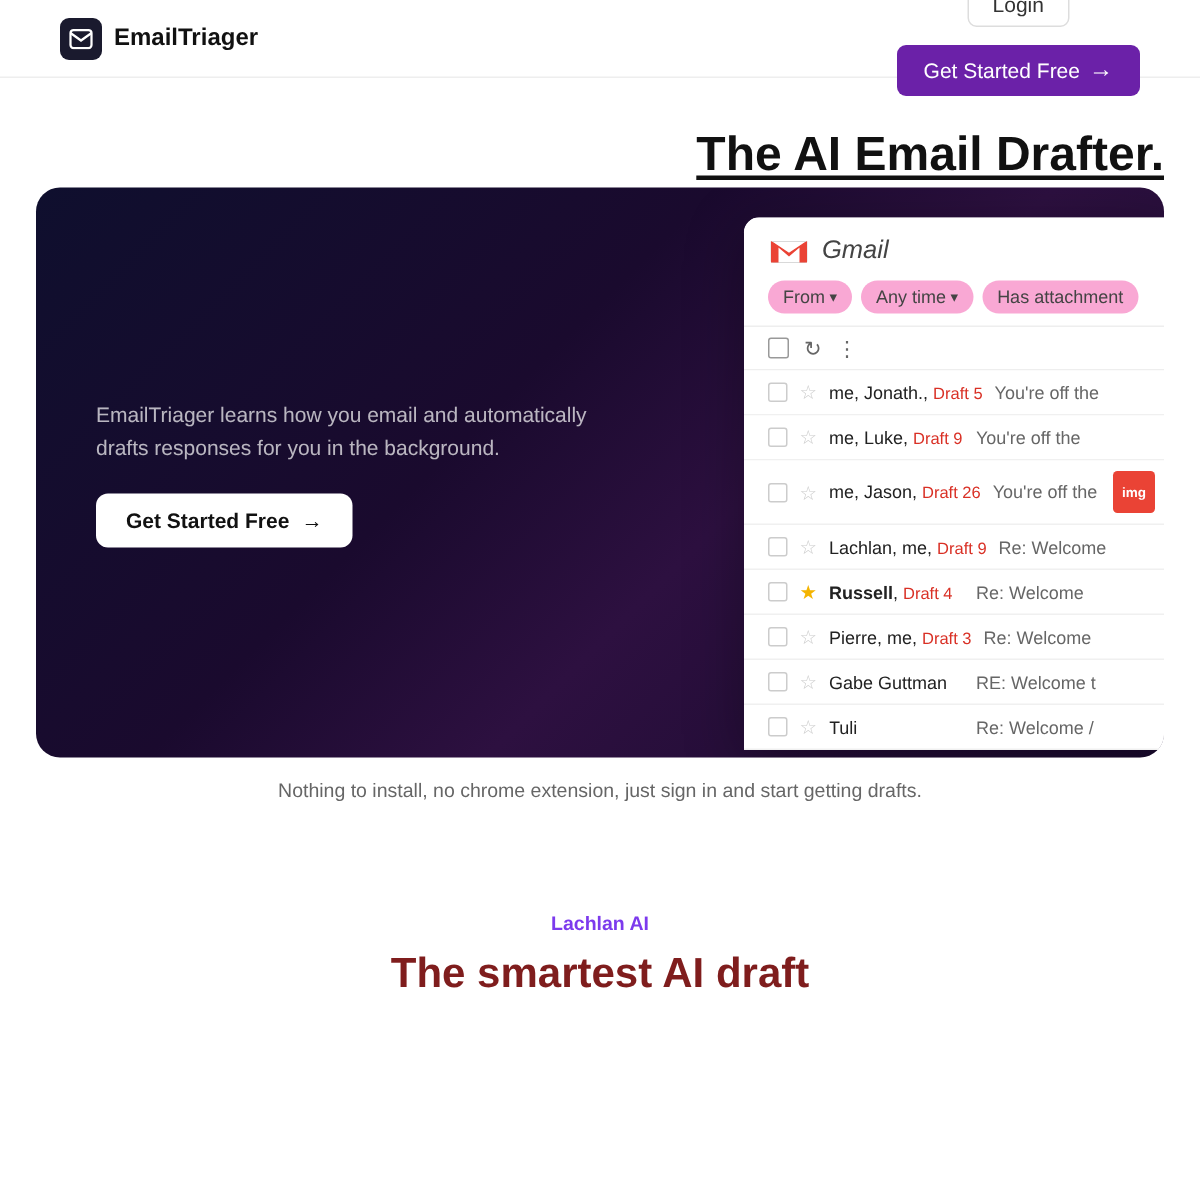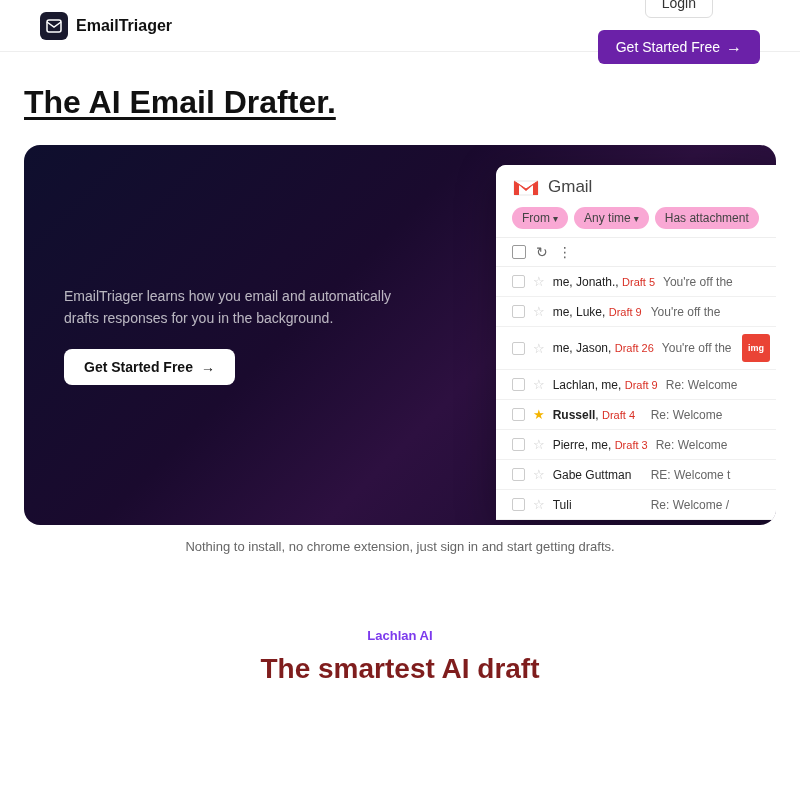--- a/index.html
+++ b/index.html
@@ -23,21 +23,21 @@
     }
     .get-started-btn {
       background: #6b21a8; color: #fff; border: none; border-radius: 6px;
       padding: 8px 18px; font-size: 14px; cursor: pointer; display: flex; align-items: center; gap: 6px;
       font-weight: 500;
     }
     .get-started-btn .arrow { font-size: 16px; }
 
     
     .hero-heading {
-      text-align: left; padding: 32px 24px 24px;
+      text-align: right; padding: 32px 24px 4px;
     }
     .hero-heading h1 {
       font-size: 32px; font-weight: 700; color: #111;
       text-decoration: underline; text-underline-offset: 4px;
     }
 
     
     .hero-card {
       margin: 0 24px; border-radius: 16px;
       background: linear-gradient(135deg, #0f0f2e 0%, #1a0a2e 40%, #2d1040 60%, #1a0a2e 100%);
@@ -70,21 +70,21 @@
       background: #fff; border-radius: 10px 10px 0 0;
       box-shadow: 0 8px 40px rgba(0,0,0,0.3);
       width: 290px; min-height: 350px;
       position: absolute; top: 20px; left: 0;
       overflow: hidden;
     }
     .gmail-header {
       padding: 12px 16px 8px; background: #fff; border-bottom: 1px solid #eee;
     }
     .gmail-title {
-      display: flex; align-items: flex-start; gap: 8px; margin-bottom: 10px;
+      display: flex; align-items: flex-start; gap: 8px; margin-bottom: 10px; font-style: italic;
     }
     .gmail-filters {
       display: flex; align-items: center; gap: 6px;
     }
     .filter-chip {
       background: #f9a8d4; border: none; border-radius: 16px;
       padding: 4px 10px; font-size: 12px; color: #444; cursor: pointer;
       display: flex; align-items: center; gap: 3px;
     }
     .filter-chip .caret { font-size: 10px; }

